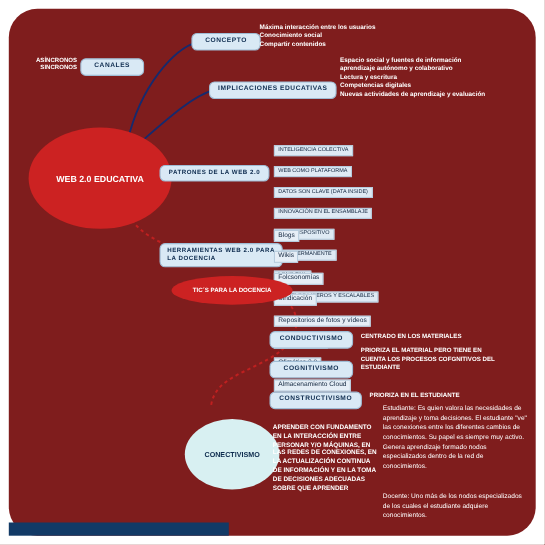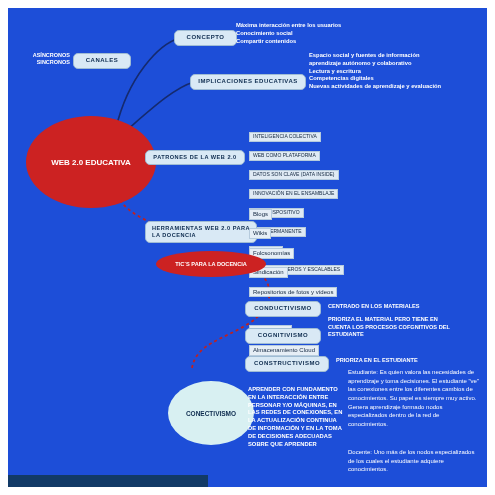--- a/index.html
+++ b/index.html
@@ -16,22 +16,23 @@
     height: 495px;
     background: #ffffff;
     overflow: hidden;
   }
   #board {
     position: absolute;
     left: 8px;
     top: 8px;
     width: 479px;
     height: 479px;
-    background: #1d4ed8;
+    background: #7f1d1d;
     overflow: hidden;
+    border-radius: 26px;
   }
   #edges {
     position: absolute;
     left: 0;
     top: 0;
     width: 479px;
     height: 479px;
     pointer-events: none;
   }
   .node {

